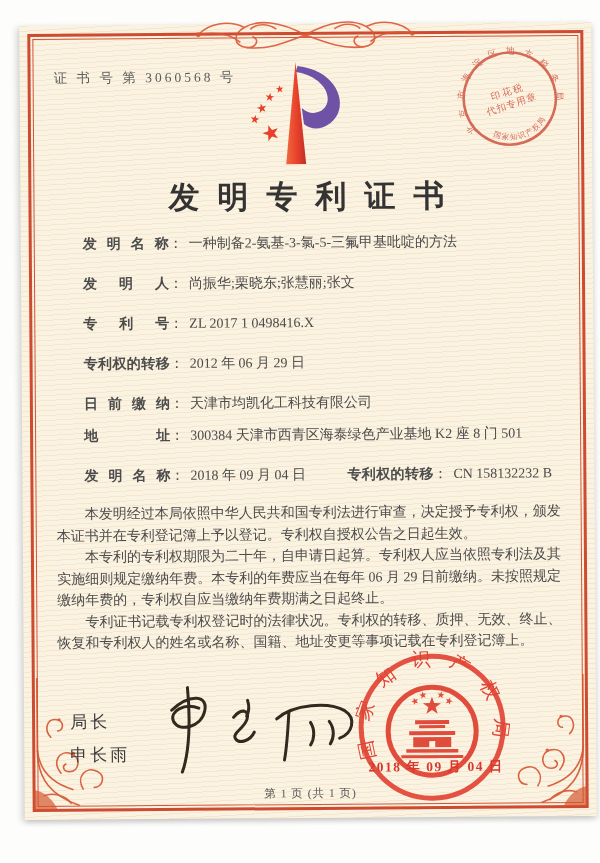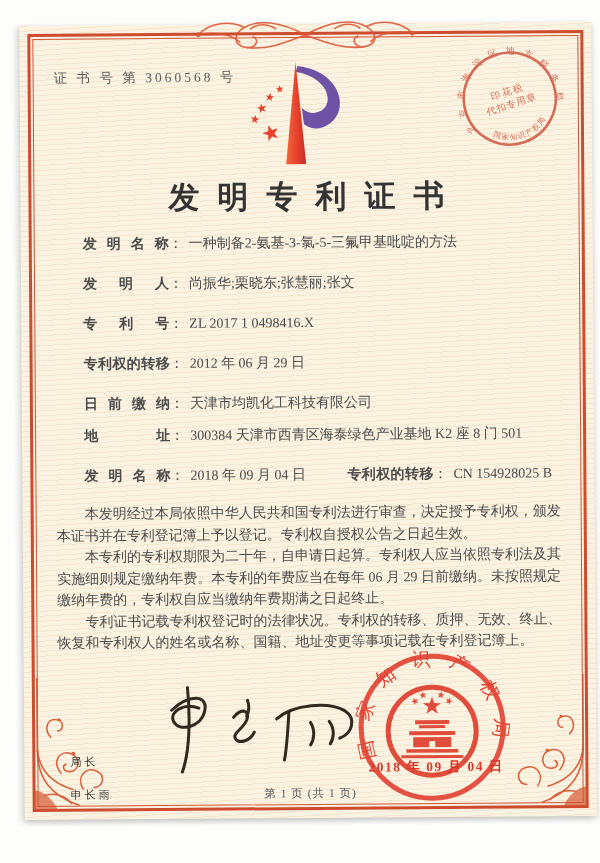--- a/index.html
+++ b/index.html
@@ -48,21 +48,21 @@
   }
   .colon{margin-right:6px;}
   .pair2{margin-left:38px;}
 
   .body-text{
     position:absolute;left:34px;right:34px;top:478px;
     font-size:14px;line-height:21.5px;color:#4c4c4c;text-align:justify;
   }
   .body-text p{margin:0;text-indent:2em;}
 
-  .director{position:absolute;left:46px;top:720px;font-size:11px;color:#3a3a3a;
+  .director{position:absolute;left:46px;top:680px;font-size:17px;color:#3a3a3a;
     line-height:33px;letter-spacing:3px;}
   .signature{position:absolute;left:112px;top:652px;}
 
   .official-seal{position:absolute;left:330px;top:626px;opacity:.95;}
   .seal-date{
     position:absolute;left:344px;top:735px;
     color:#d8382c;font-size:13.5px;font-weight:bold;letter-spacing:1.5px;
   }
 
   .footer{
@@ -177,21 +177,21 @@
       <span class="field-label">专利权的转移</span><span class="colon">：</span><span>2012 年 06 月 29 日</span>
     </div>
     <div class="field-row tight">
       <span class="field-label">日前缴纳</span><span class="colon">：</span><span>天津市均凯化工科技有限公司</span>
     </div>
     <div class="field-row">
       <span class="field-label">地址</span><span class="colon">：</span><span>300384 天津市西青区海泰绿色产业基地 K2 座 8 门 501</span>
     </div>
     <div class="field-row">
       <span><span class="field-label">发明名称</span><span class="colon">：</span><span>2018 年 09 月 04 日</span></span>
-      <span class="pair2"><span class="field-label">专利权的转移</span><span class="colon">：</span><span>CN 154928025 B</span></span>
+      <span class="pair2"><span class="field-label">专利权的转移</span><span class="colon">：</span><span>CN 158132232 B</span></span>
     </div>
   </div>
 
   <div class="body-text">
     <p>本发明经过本局依照中华人民共和国专利法进行审查，决定授予专利权，颁发本证书并在专利登记簿上予以登记。专利权自授权公告之日起生效。</p>
     <p>本专利的专利权期限为二十年，自申请日起算。专利权人应当依照专利法及其实施细则规定缴纳年费。本专利的年费应当在每年 06 月 29 日前缴纳。未按照规定缴纳年费的，专利权自应当缴纳年费期满之日起终止。</p>
     <p>专利证书记载专利权登记时的法律状况。专利权的转移、质押、无效、终止、恢复和专利权人的姓名或名称、国籍、地址变更等事项记载在专利登记簿上。</p>
   </div>
 
   <div class="director">

